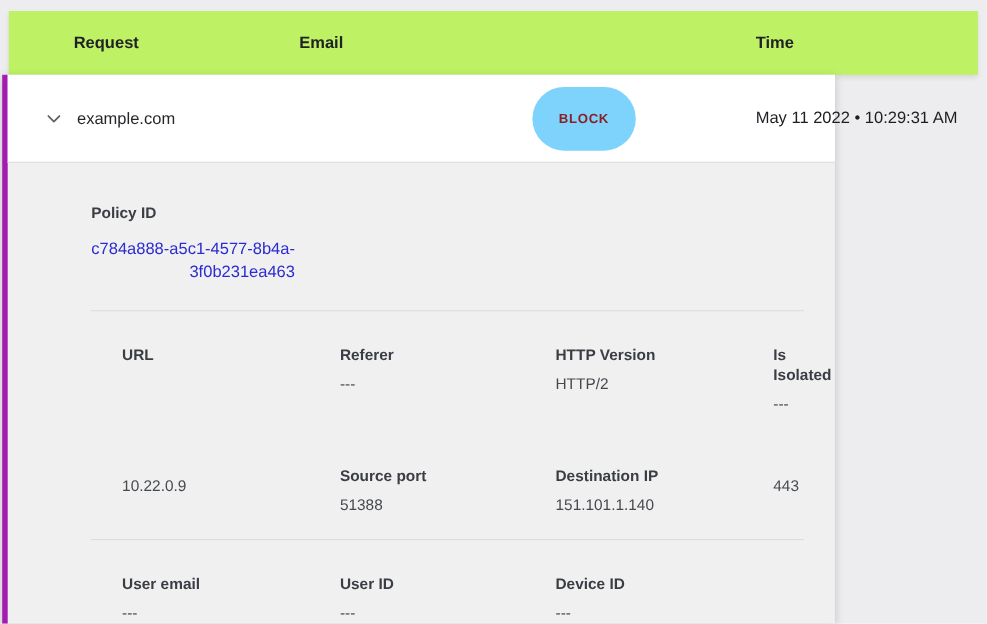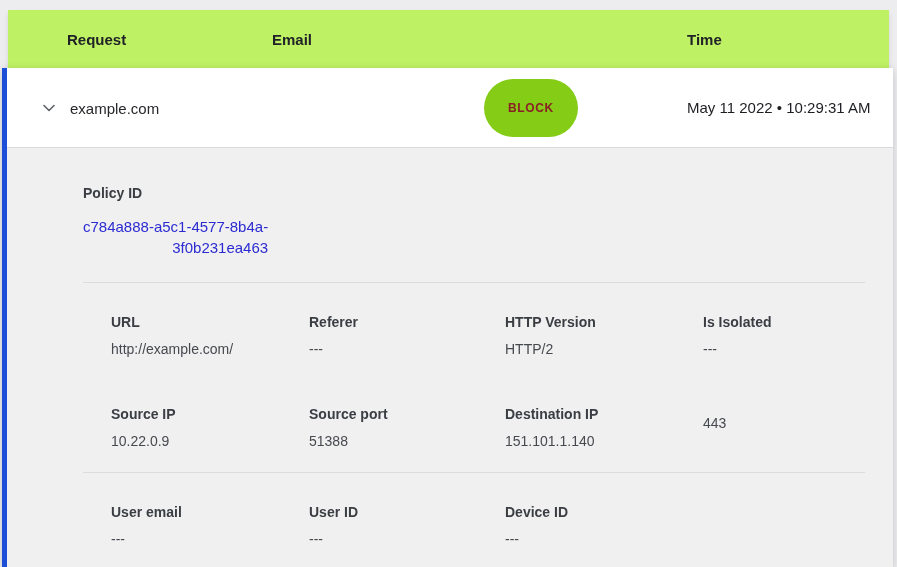--- a/index.html
+++ b/index.html
@@ -21,42 +21,42 @@
     position:absolute; top:50%; transform:translateY(-50%);
     font-size:15px; font-weight:700; color:#212227; white-space:nowrap;
   }
   .th-request { left:59px; }
   .th-email   { left:264px; }
   .th-action  { left:473px;margin-top:36px; }
   .th-time    { left:679px; }
 
   
   .expanded-card {
-    position:absolute; left:2px; top:68px; width:891px; height:499px;
+    position:absolute; left:2px; top:68px; width:757px; height:499px;
     background:#f0f0f1;
-    border-left:5px solid #1d4ed8;
+    border-left:5px solid #a21caf;
     box-shadow:0 2px 8px rgba(0,0,0,0.18);
   }
 
   .log-row {
     position:relative; height:80px; background:#ffffff;
     border-bottom:1px solid #d9d9db; cursor:pointer;
   }
   .chevron-btn {
     position:absolute; left:30px; top:50%; transform:translateY(-50%);
     width:24px; height:24px; background:none; border:none; cursor:pointer;
     display:flex; align-items:center; justify-content:center;
   }
   .row-request {
     position:absolute; left:63px; top:50%; transform:translateY(-50%);
     font-size:15px; color:#26272b; white-space:nowrap;
   }
   .badge {
     position:absolute; left:477px; top:50%; transform:translateY(-50%);
-    background:#84cc16; color:#8a2026;
+    background:#7dd3fc; color:#8a2026;
     font-size:12px; font-weight:700; letter-spacing:0.6px;
     padding:22px 24px; border-radius:999px; white-space:nowrap;
   }
   .row-time {
     position:absolute; left:680px; top:50%; transform:translateY(-50%);
     width:190px; font-size:15px; line-height:24px; color:#1d1e22;
   }
 
   
   .panel { padding:36px 28px 0 76px; }
@@ -117,39 +117,37 @@
       <div>
         <div class="detail-label">Policy ID</div>
         <a class="policy-link"><span>c784a888-a5c1-4577-8b4a-</span><br><span>3f0b231ea463</span></a>
       </div>
 
       <div class="divider divider-1"></div>
 
       <div class="detail-grid grid-1">
         <div>
           <div class="detail-label">URL</div>
-          <div class="detail-value">http://example.com/</div>
         </div>
         <div>
           <div class="detail-label">Referer</div>
           <div class="detail-value">---</div>
         </div>
         <div>
           <div class="detail-label">HTTP Version</div>
           <div class="detail-value">HTTP/2</div>
         </div>
         <div>
           <div class="detail-label">Is Isolated</div>
           <div class="detail-value">---</div>
         </div>
       </div>
 
       <div class="detail-grid grid-2">
         <div>
-          <div class="detail-label">Source IP</div>
           <div class="detail-value">10.22.0.9</div>
         </div>
         <div>
           <div class="detail-label">Source port</div>
           <div class="detail-value">51388</div>
         </div>
         <div>
           <div class="detail-label">Destination IP</div>
           <div class="detail-value">151.101.1.140</div>
         </div>

